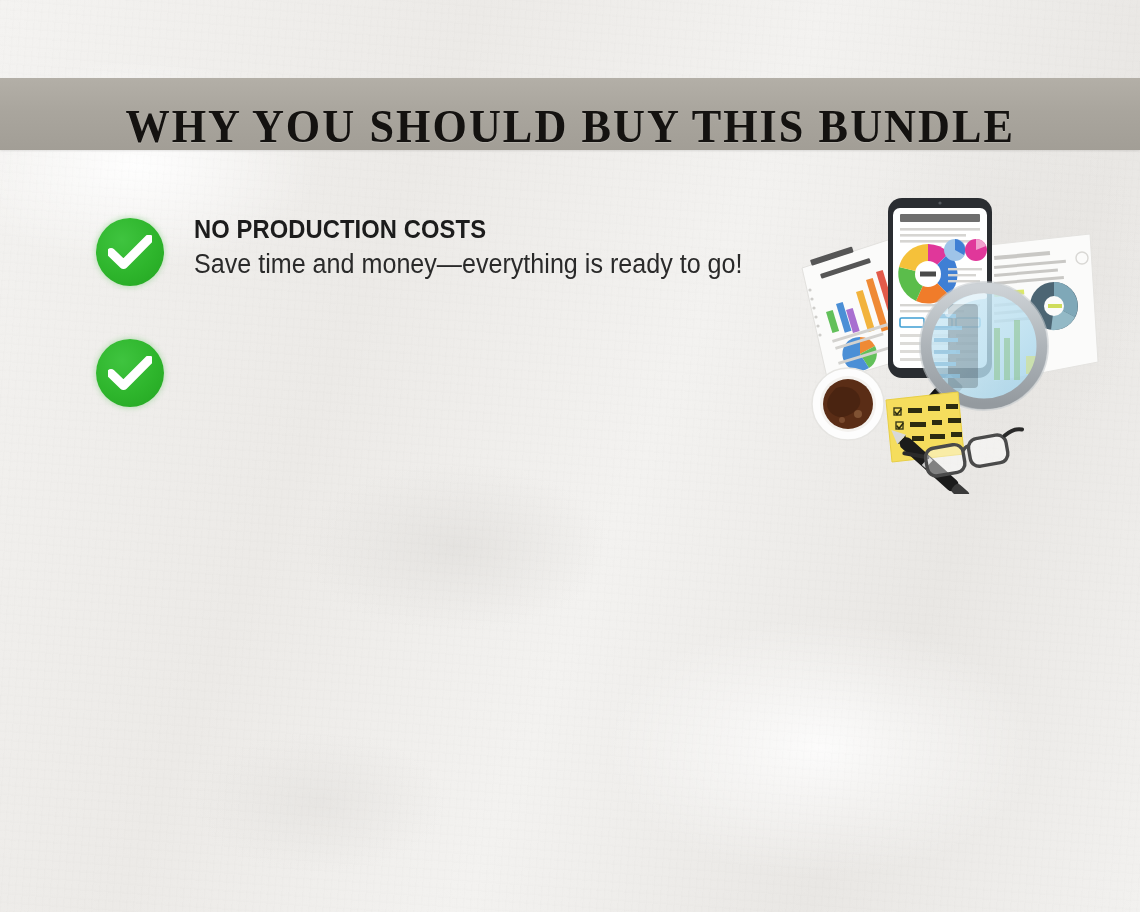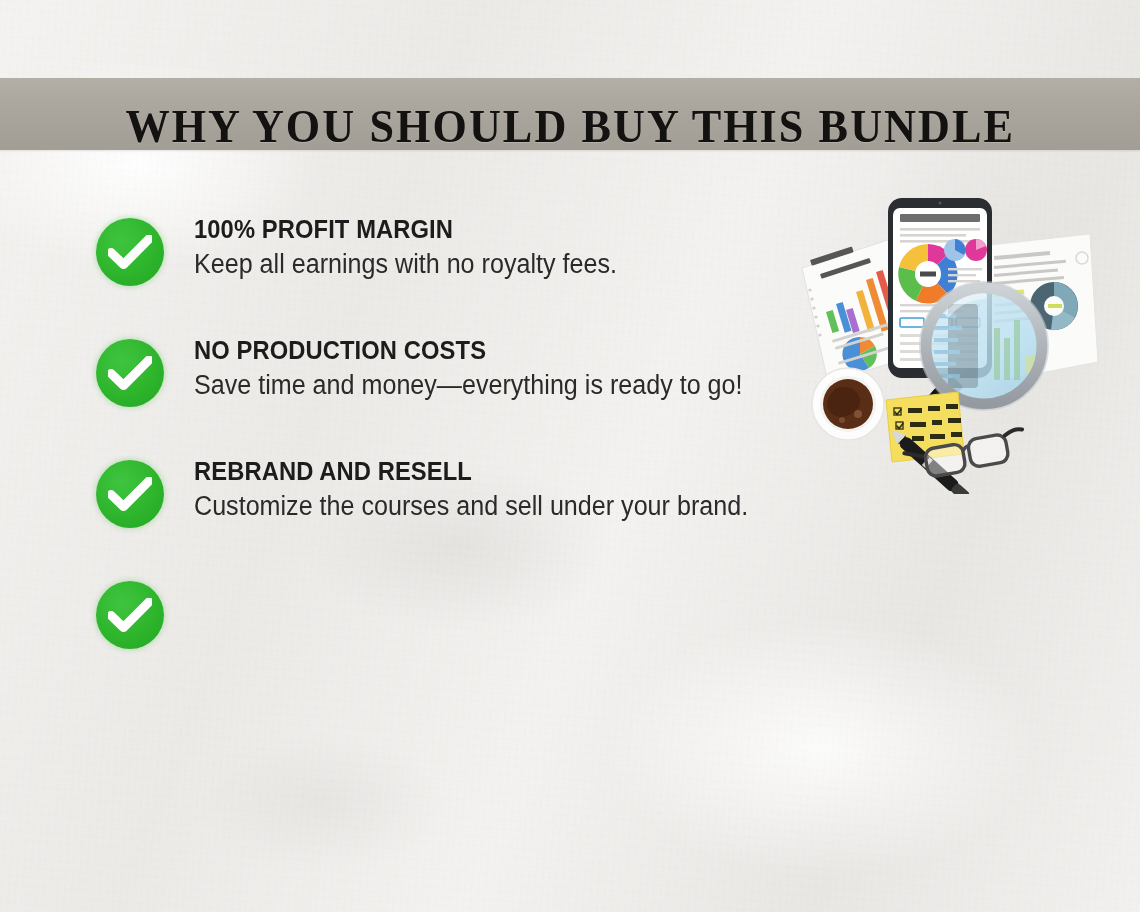--- a/index.html
+++ b/index.html
@@ -140,55 +140,33 @@
 <body>
 
 <div id="poster">
 
   <div class="title-band">
     <div class="title-text">WHY YOU SHOULD BUY THIS BUNDLE</div>
   </div>
 
   <div class="benefits">
 
-    <div class="benefit-row">
-      <div class="check-badge">
-        <svg width="44" height="34" viewBox="0 0 44 34" aria-hidden="true">
-          <path d="M3 17.5 L15.5 29.5 L41 4" fill="none" stroke="#ffffff" stroke-width="9" stroke-linecap="round" stroke-linejoin="round"></path>
-        </svg>
-      </div>
-      <div class="benefit-text">
-        <div class="benefit-title">100% PROFIT MARGIN</div>
-        <div class="benefit-desc">Keep all earnings with no royalty fees.</div>
-      </div>
-    </div>
 
     <div class="benefit-row">
       <div class="check-badge">
         <svg width="44" height="34" viewBox="0 0 44 34" aria-hidden="true">
           <path d="M3 17.5 L15.5 29.5 L41 4" fill="none" stroke="#ffffff" stroke-width="9" stroke-linecap="round" stroke-linejoin="round"></path>
         </svg>
       </div>
       <div class="benefit-text">
         <div class="benefit-title">NO PRODUCTION COSTS</div>
         <div class="benefit-desc">Save time and money—everything is ready to go!</div>
       </div>
     </div>
 
-    <div class="benefit-row">
-      <div class="check-badge">
-        <svg width="44" height="34" viewBox="0 0 44 34" aria-hidden="true">
-          <path d="M3 17.5 L15.5 29.5 L41 4" fill="none" stroke="#ffffff" stroke-width="9" stroke-linecap="round" stroke-linejoin="round"></path>
-        </svg>
-      </div>
-      <div class="benefit-text">
-        <div class="benefit-title">REBRAND AND RESELL</div>
-        <div class="benefit-desc">Customize the courses and sell under your brand.</div>
-      </div>
-    </div>
 
     <div class="benefit-row">
       <div class="check-badge">
         <svg width="44" height="34" viewBox="0 0 44 34" aria-hidden="true">
           <path d="M3 17.5 L15.5 29.5 L41 4" fill="none" stroke="#ffffff" stroke-width="9" stroke-linecap="round" stroke-linejoin="round"></path>
         </svg>
       </div>
     </div>
 
 

